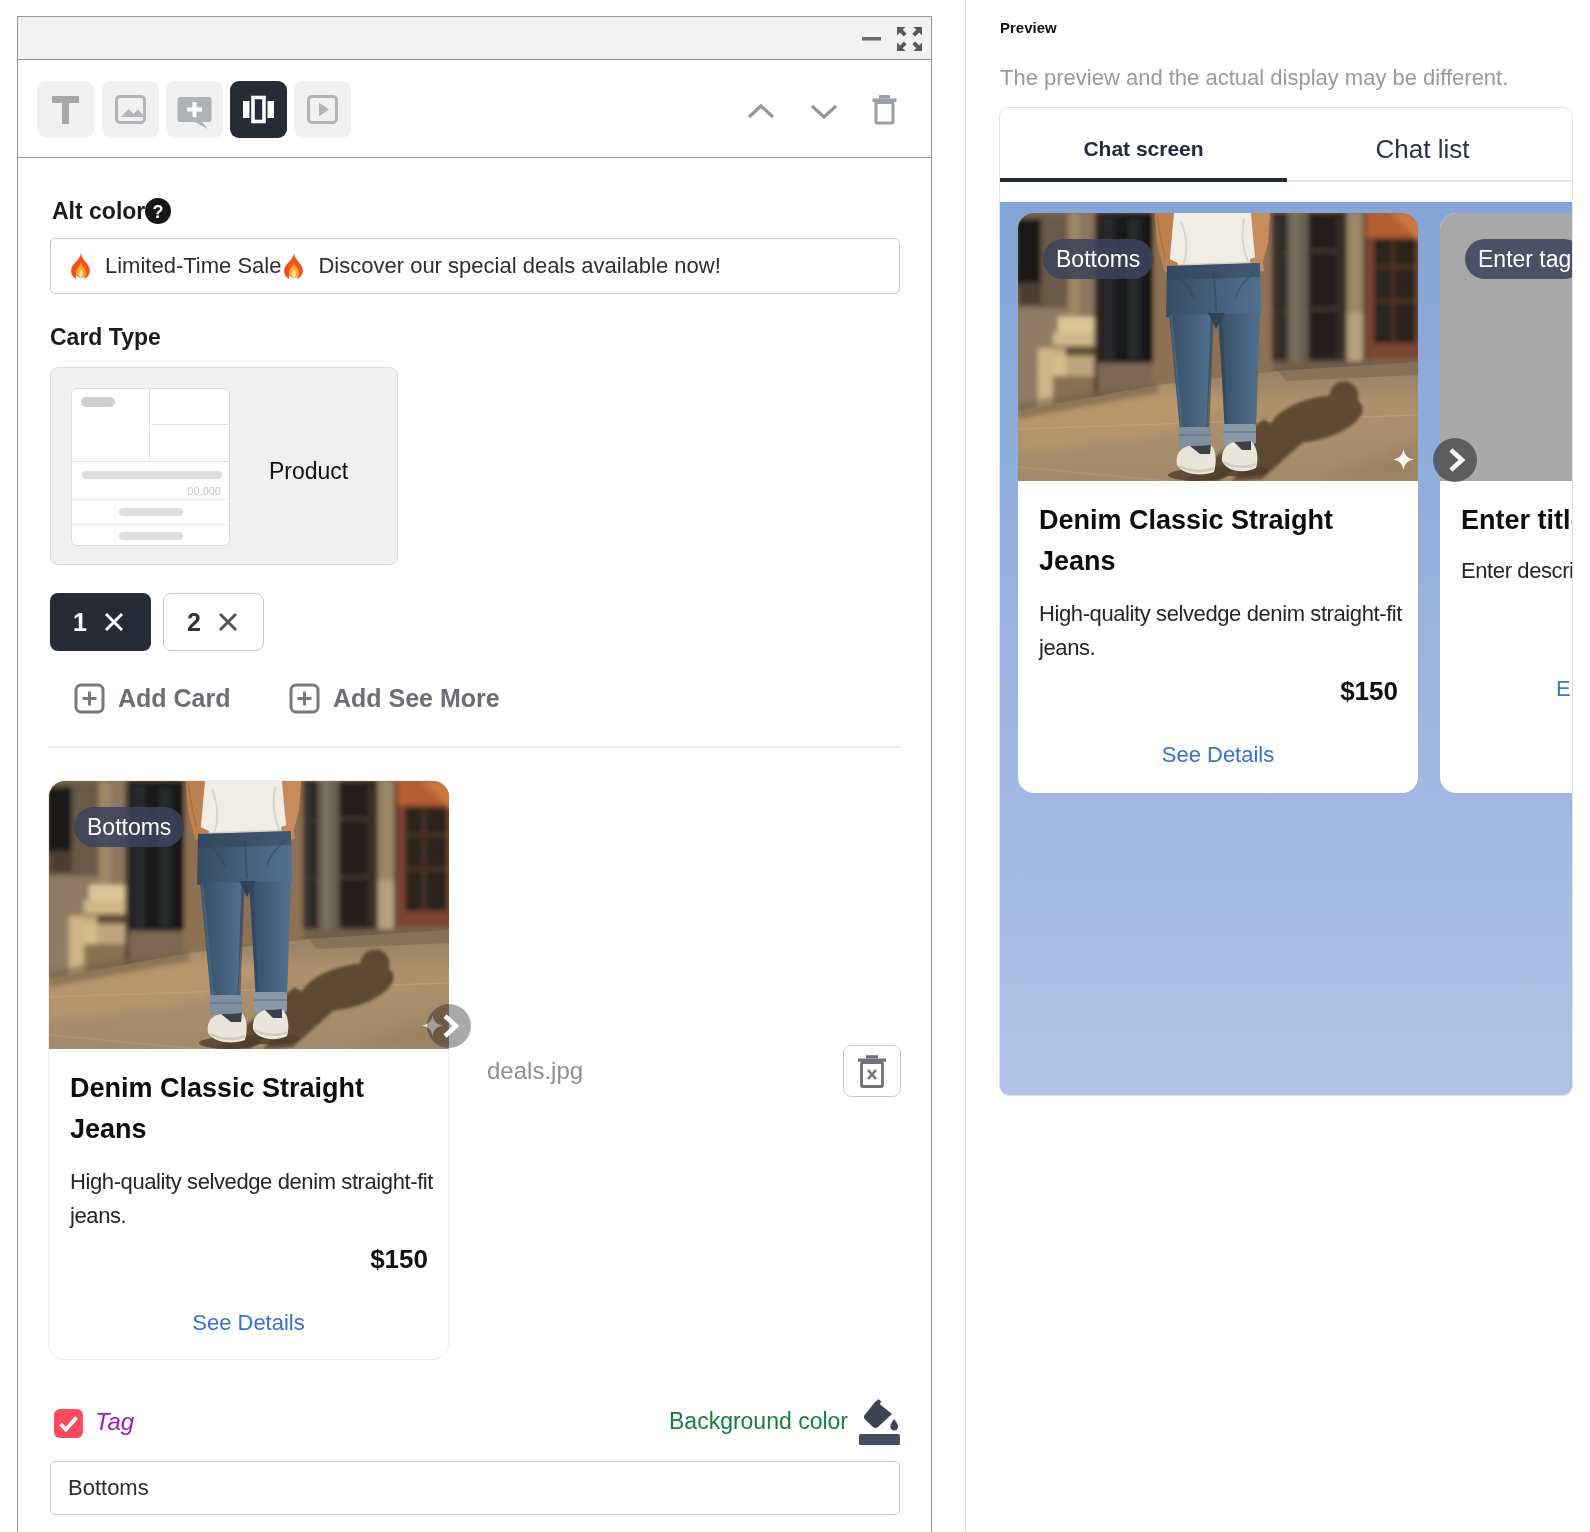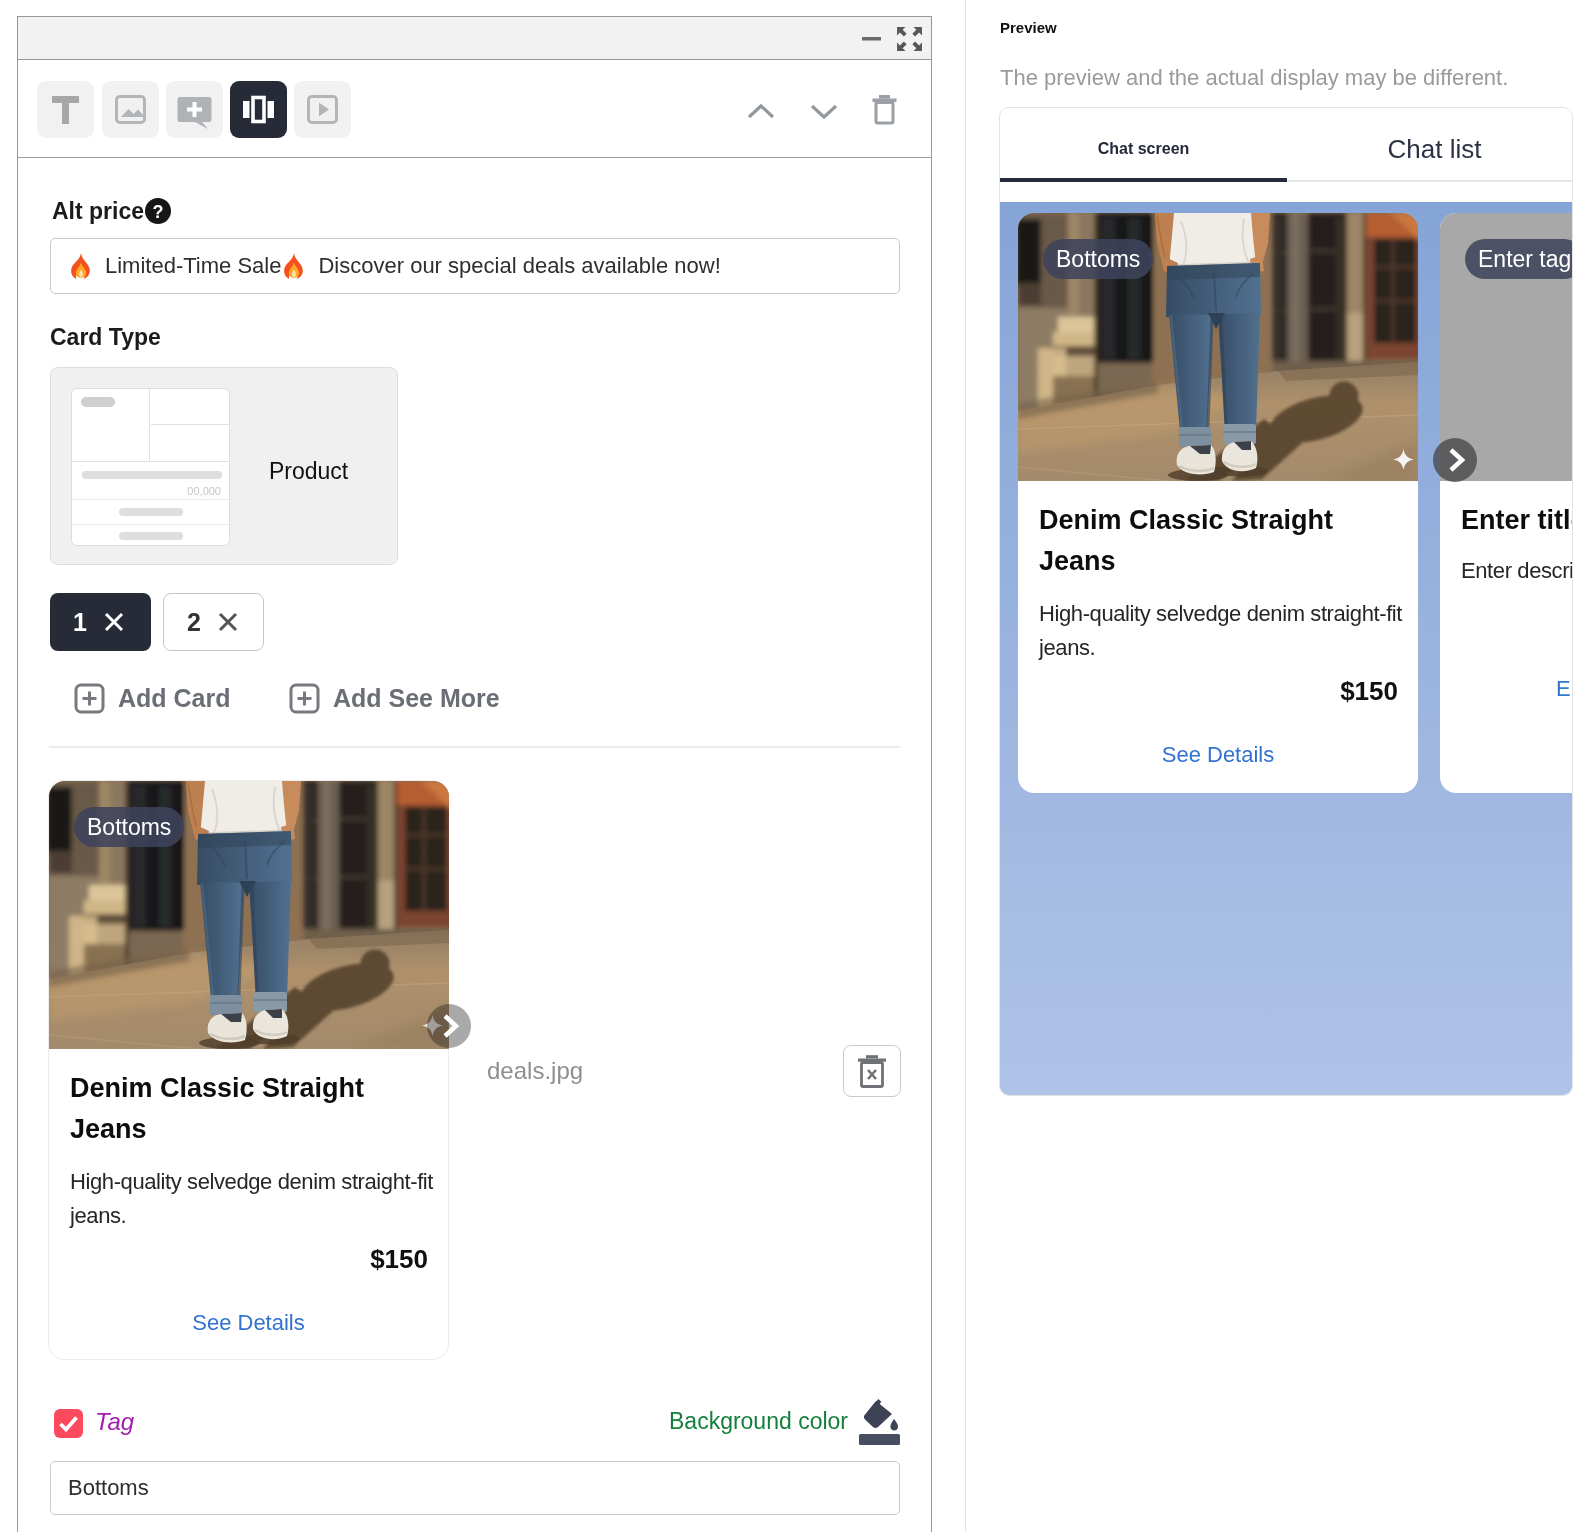--- a/index.html
+++ b/index.html
@@ -37,21 +37,21 @@
 .ptitle { position:absolute; left:21px; top:287px; width:330px; font-size:27px; line-height:41px; font-weight:bold; color:#0d0d0d; }
 .pdesc { position:absolute; left:21px; top:384px; width:372px; font-size:22px; line-height:34px; color:#262626; letter-spacing:-0.4px; }
 .pprice { position:absolute; right:20px; top:463px; font-size:26px; font-weight:bold; color:#111; }
 .pdet { position:absolute; left:0; top:529px; width:100%; text-align:center; font-size:22px; color:#3273cf; }
 
 
 #vline { position:absolute; left:965px; top:0; width:1px; height:1532px; background:#e4e4e4; }
 #prevtitle { position:absolute; left:1000px; top:19px; font-size:15px; font-weight:bold; color:#111; }
 #prevsub { position:absolute; left:1000px; top:65px; font-size:22px; color:#9a9a9a; white-space:nowrap; }
 #pbox { position:absolute; left:999px; top:107px; width:574px; height:989px; border:1px solid #e3e3e3; border-radius:10px; background:#fff; overflow:hidden; }
-.tabt { position:absolute; top:0; width:287px; height:72px; padding-top:10px; display:flex; align-items:center; justify-content:center; font-size:16px; }
+.tabt { position:absolute; top:0; width:287px; height:72px; padding-top:10px; display:flex; align-items:center; justify-content:center; font-size:21px; }
 #tabline { position:absolute; left:0; top:70px; width:287px; height:4px; background:#252b3a; }
 #tabgrey { position:absolute; left:287px; top:72px; width:287px; height:2px; background:#e6e6e6; }
 #bluearea { position:absolute; left:0; top:94px; width:572px; height:894px; background:linear-gradient(180deg,#85a4d7 0%, #98b2de 45%, #aec3e7 100%); }
 </style>
 </head>
 <body>
 <div id="stage">
 
   <svg width="0" height="0" style="position:absolute">
     <defs>
@@ -231,21 +231,21 @@
       <svg class="abs" style="left:791px;top:42px" width="30" height="17" viewBox="0 0 30 17" fill="none">
           <path d="M3 3 L15 14 L27 3" stroke="#93989d" stroke-width="3.2"></path>
         </svg>
       <svg class="abs" style="left:854px;top:34px" width="25" height="30" viewBox="0 0 25 30" fill="none">
         <rect x="4" y="7.5" width="17" height="20.5" rx="1.5" stroke="#9aa0a5" stroke-width="3"></rect>
         <rect x="0.5" y="3.5" width="24" height="3.6" fill="#9aa0a5"></rect>
         <rect x="7" y="0" width="11" height="3.6" fill="#9aa0a5"></rect>
       </svg>
     </div>
 
-    <div class="lbl" style="left:34px;top:181px;">Alt price</div>
+    <div class="lbl" style="left:34px;top:181px;">Alt color</div>
     <svg class="abs" style="left:127px;top:181px" width="26" height="26" viewBox="0 0 26 26">
         <circle cx="13" cy="13" r="13" fill="#161616"></circle>
         <text x="13" y="19.5" text-anchor="middle" font-size="18" font-weight="bold" fill="#fff" font-family="Liberation Sans, sans-serif">?</text>
       </svg>
     <div class="inp" style="top:221px"><svg width="26" height="28" viewBox="0 0 24 26" style="margin-right:11px">
           <path d="M12 1 C13 7 17 9 19 13 C21.5 17.5 20 23 14.5 25 C16 22 15.5 19.5 13.5 17.5 C11 20 6.5 20.5 7.5 25 C3 23 1.5 17.5 4 13 C6 9.5 11 7 12 1 Z" fill="#f4511e"></path>
           <path d="M12 10 C13 13.5 15.8 15 16.6 18 C17.4 21 15.5 23.8 12 24 C8.5 23.8 6.6 21 7.4 18 C8.2 15 11 13.5 12 10 Z" fill="#ffa726"></path>
           <path d="M12 16 C12.8 18 14 19 13.8 21 C13.6 22.6 12.8 23.4 12 23.5 C11.2 23.4 10.4 22.6 10.2 21 C10 19 11.2 18 12 16 Z" fill="#ffe0b2"></path>
         </svg><span style="">Limited-Time Sale</span><svg width="26" height="28" viewBox="0 0 24 26" style="margin-right:11px">
           <path d="M12 1 C13 7 17 9 19 13 C21.5 17.5 20 23 14.5 25 C16 22 15.5 19.5 13.5 17.5 C11 20 6.5 20.5 7.5 25 C3 23 1.5 17.5 4 13 C6 9.5 11 7 12 1 Z" fill="#f4511e"></path>
@@ -343,21 +343,21 @@
       <rect x="1" y="37" width="41" height="11" rx="1.5" fill="#474e61"></rect>
     </svg>
     <div class="inp" style="top:1444px;height:54px;">Bottoms</div>
   </div>
 
   <div id="vline"></div>
   <div id="prevtitle">Preview</div>
   <div id="prevsub">The preview and the actual display may be different.</div>
   <div id="pbox">
     <div class="tabt" style="left:0; font-weight:bold; color:#242a39;">Chat screen</div>
-    <div class="tabt" style="left:291px; color:#2b3244; font-size:26px;">Chat list</div>
+    <div class="tabt" style="left:279px; color:#2b3244; font-size:26px;">Chat list</div>
     <div id="tabline"></div>
     <div id="tabgrey"></div>
     <div id="bluearea"></div>
 
     <div class="pcard" style="left:18px;top:105px;">
       <div class="pimg"><svg width="400" height="268">
             <use href="#photo"></use>
           </svg></div>
       <div class="pill">Bottoms</div>
       <div class="ptitle">Denim Classic Straight Jeans</div>

